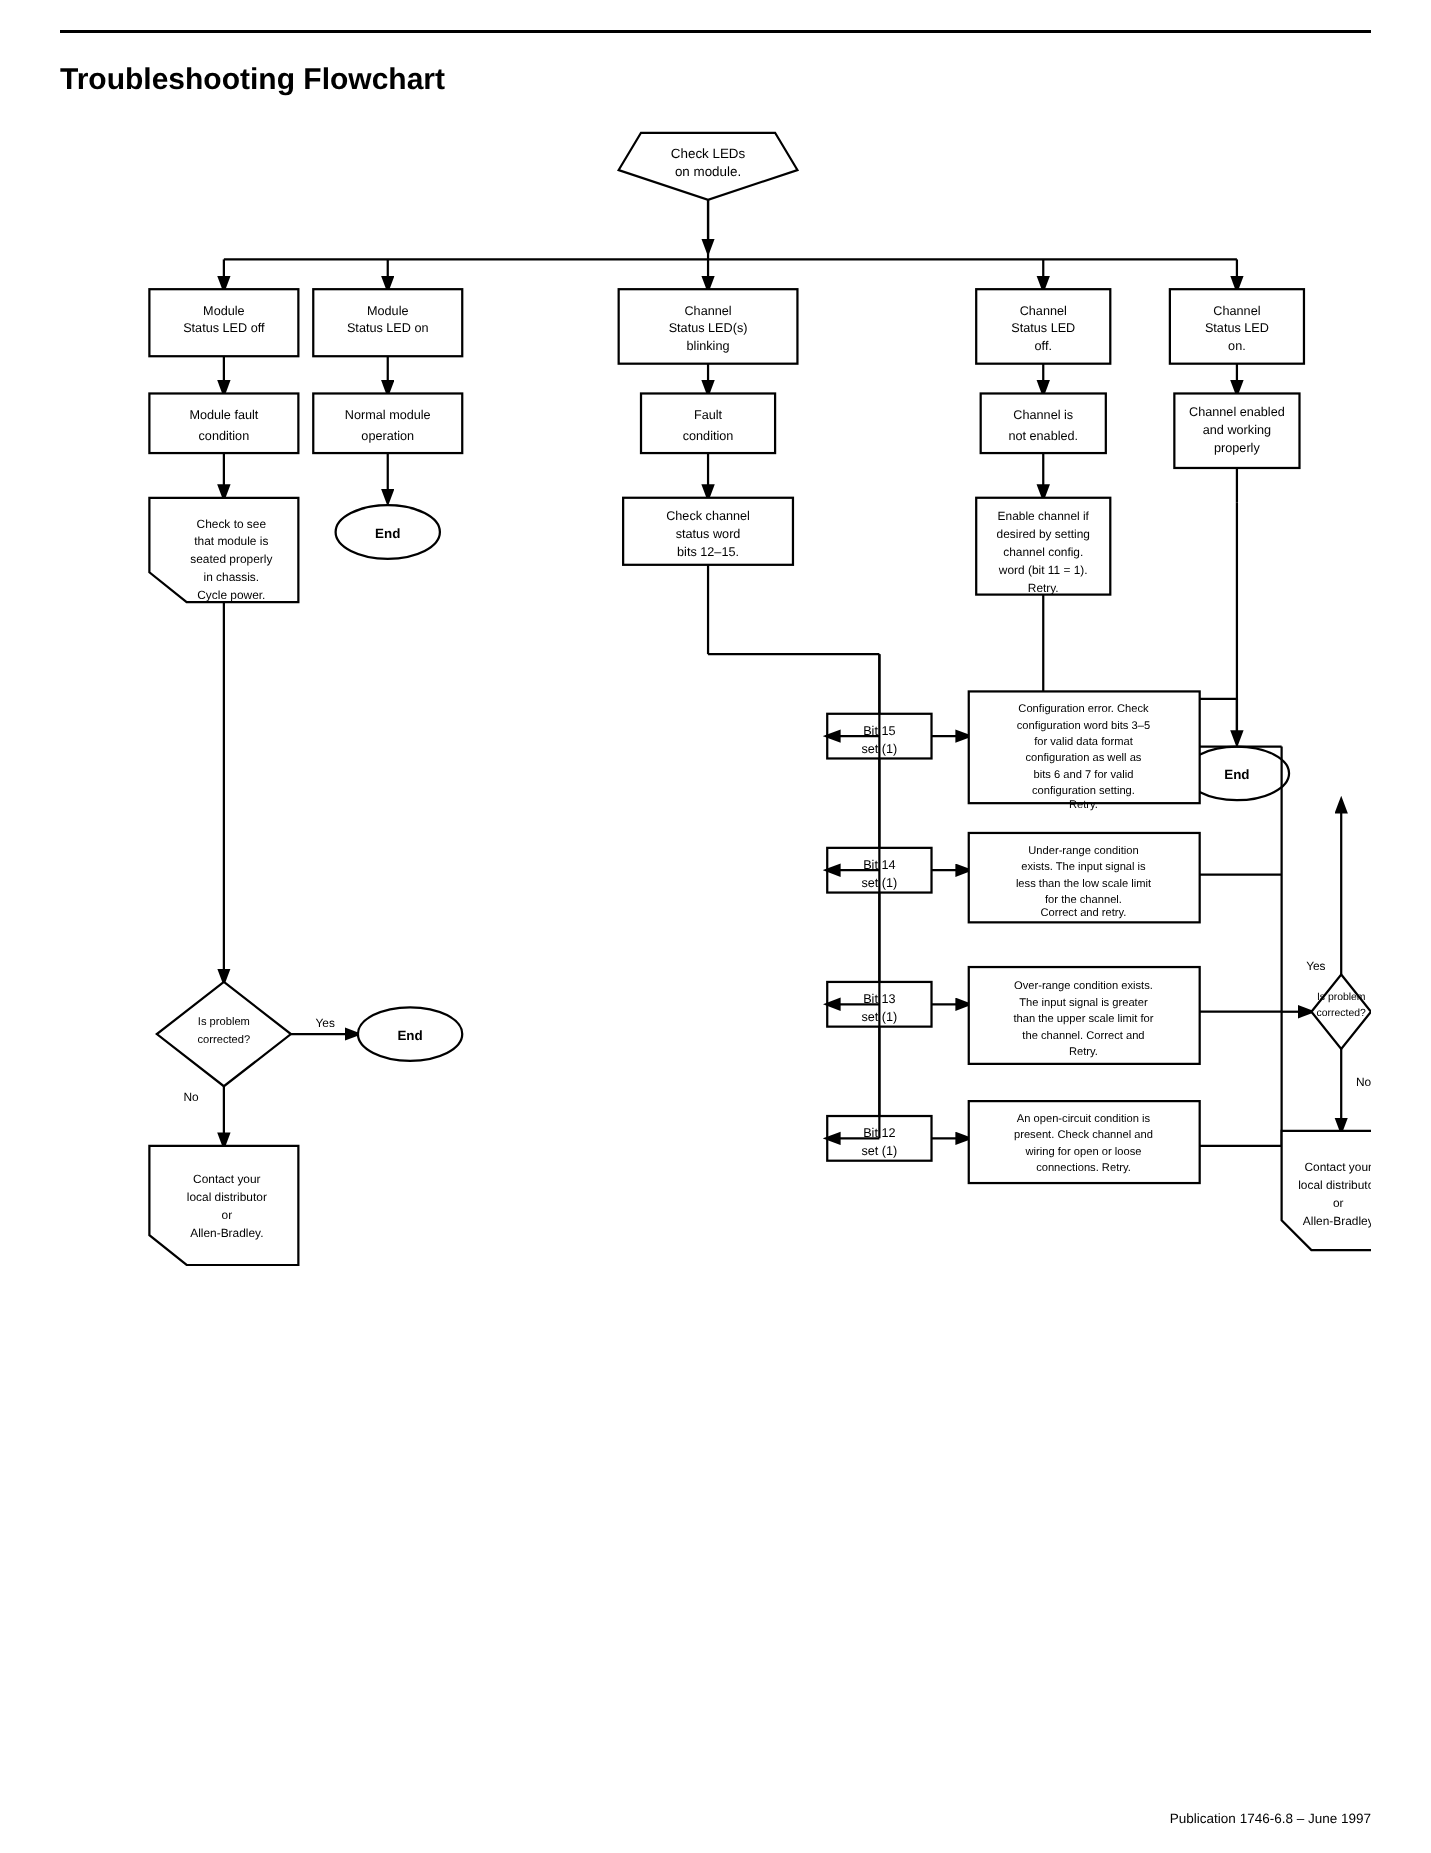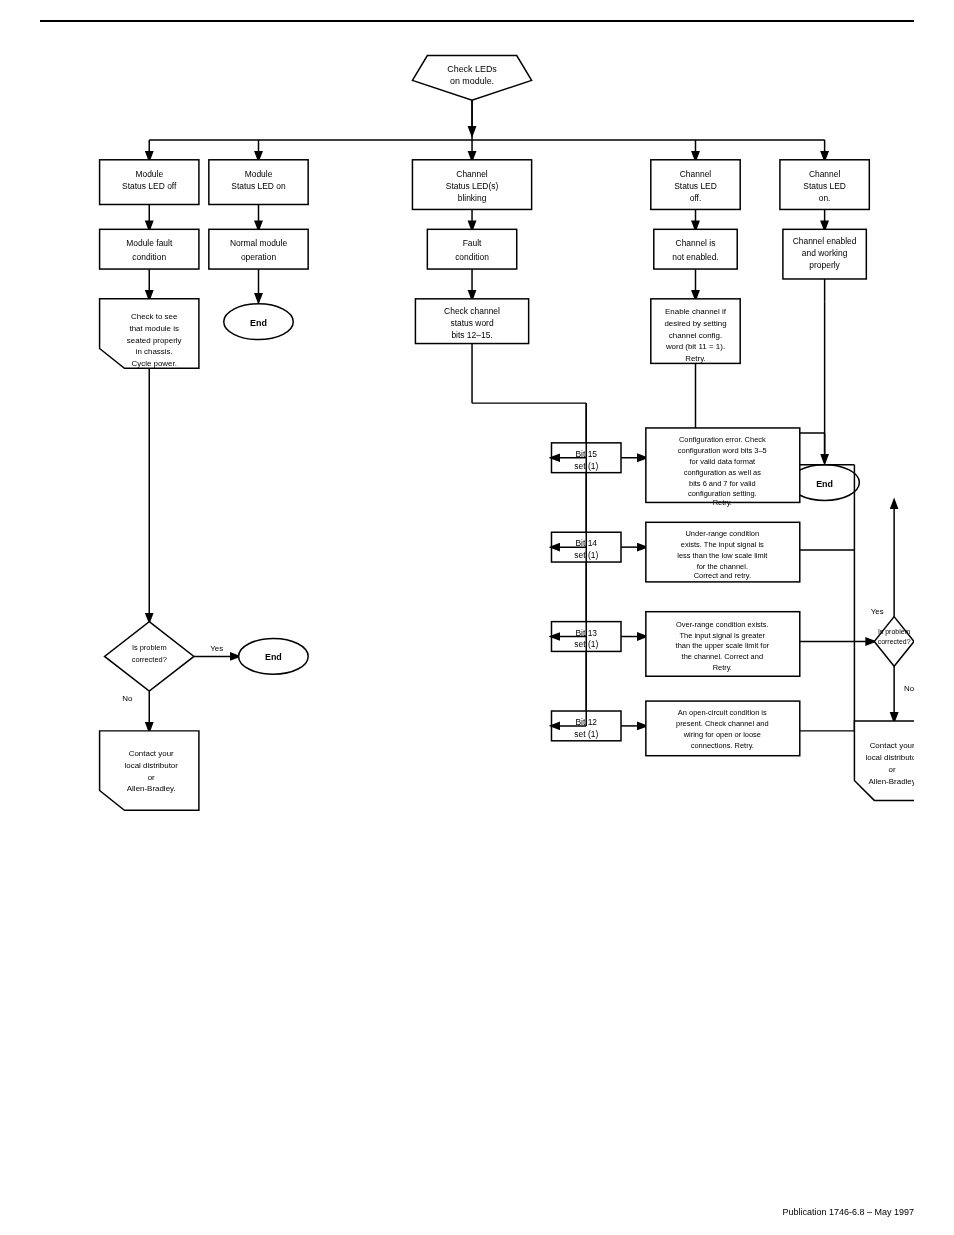--- a/index.html
+++ b/index.html
@@ -54,20 +54,21 @@
       right: 40px;
       font-size: 9px;
       color: #000;
     }
   </style>
 </head>
 <body>
 
 <div class="page">
   <div class="top-rule"></div>
+  <div class="page-title">Troubleshooting Flowchart</div>
 
   <div class="flowchart-area">
     <svg class="flowchart-svg" viewBox="0 0 880 1050" xmlns="http://www.w3.org/2000/svg">
 
       <defs>
         <marker id="arrow" markerWidth="8" markerHeight="8" refX="6" refY="3" orient="auto">
           <path d="M0,0 L0,6 L8,3 z" fill="#000"></path>
         </marker>
       </defs>
 
@@ -295,14 +296,14 @@
       <line x1="550" y1="360" x2="550" y2="685" stroke="black" stroke-width="1.5"></line>
 
       <line x1="550" y1="415" x2="515" y2="415" stroke="black" stroke-width="1.5" marker-end="url(#arrow)"></line>
       <line x1="550" y1="505" x2="515" y2="505" stroke="black" stroke-width="1.5" marker-end="url(#arrow)"></line>
       <line x1="550" y1="595" x2="515" y2="595" stroke="black" stroke-width="1.5" marker-end="url(#arrow)"></line>
       <line x1="550" y1="685" x2="515" y2="685" stroke="black" stroke-width="1.5" marker-end="url(#arrow)"></line>
 
     </svg>
   </div>
 
-  <div class="footer">Publication 1746-6.8 – May 1997</div>
+  <div class="footer">Publication 1746-6.8 – June 1997</div>
 </div>
 
 </body></html>

